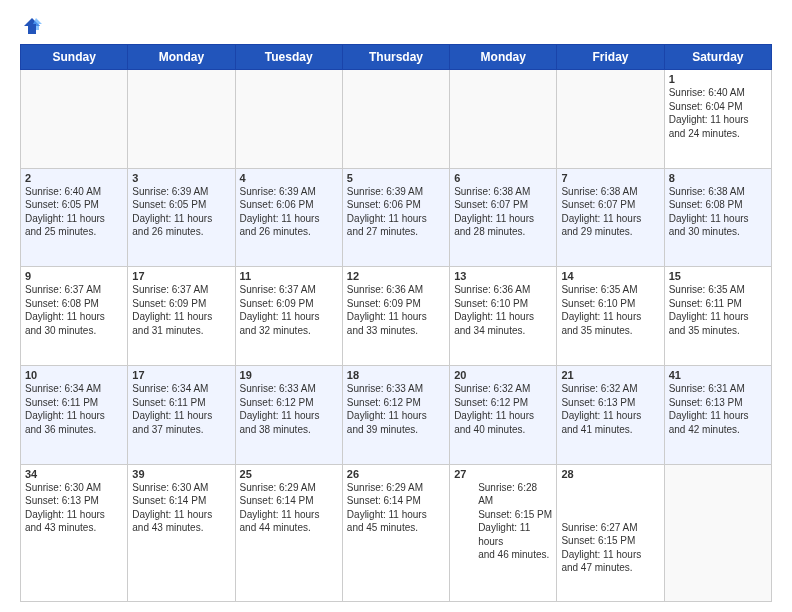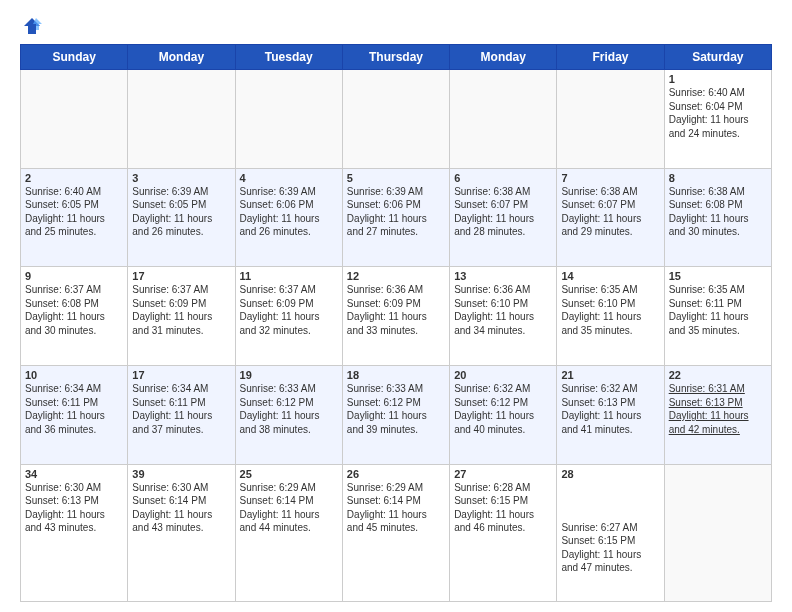--- a/index.html
+++ b/index.html
@@ -290,22 +290,22 @@
 and 40 minutes.</div>
           </td>
           <td>
             <span class="day-num">21</span>
             <div class="day-info" style="white-space: pre-line;">Sunrise: 6:32 AM
 Sunset: 6:13 PM
 Daylight: 11 hours
 and 41 minutes.</div>
           </td>
           <td>
-            <span class="day-num">22</span>
-            <div class="day-info" style="white-space: pre-line; text-decoration: underline;">Sunrise: 6:31 AM
+            <span class="day-num">41</span>
+            <div class="day-info" style="white-space: pre-line;">Sunrise: 6:31 AM
 Sunset: 6:13 PM
 Daylight: 11 hours
 and 42 minutes.</div>
           </td>
         </tr>
         <tr>
           <td>
             <span class="day-num">34</span>
             <div class="day-info" style="white-space: pre-line;">Sunrise: 6:30 AM
 Sunset: 6:13 PM
@@ -328,21 +328,21 @@
           </td>
           <td>
             <span class="day-num">26</span>
             <div class="day-info" style="white-space: pre-line;">Sunrise: 6:29 AM
 Sunset: 6:14 PM
 Daylight: 11 hours
 and 45 minutes.</div>
           </td>
           <td>
             <span class="day-num">27</span>
-            <div class="day-info" style="white-space: pre-line;">Sunrise: 6:28 AM
+            <div class="day-info" style="white-space: pre-line; margin-left: 24px;">Sunrise: 6:28 AM
 Sunset: 6:15 PM
 Daylight: 11 hours
 and 46 minutes.</div>
           </td>
           <td>
             <span class="day-num">28</span>
             <div class="day-info" style="white-space: pre-line; margin-top: 41px;">Sunrise: 6:27 AM
 Sunset: 6:15 PM
 Daylight: 11 hours
 and 47 minutes.</div>

